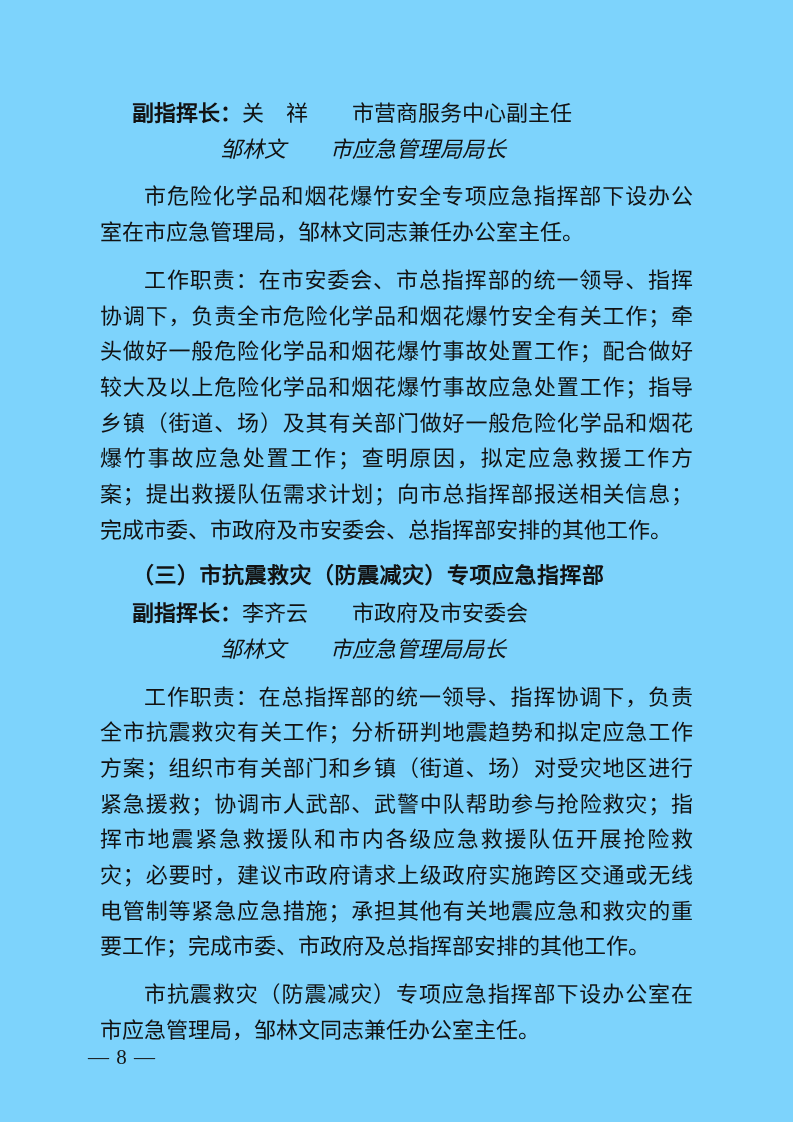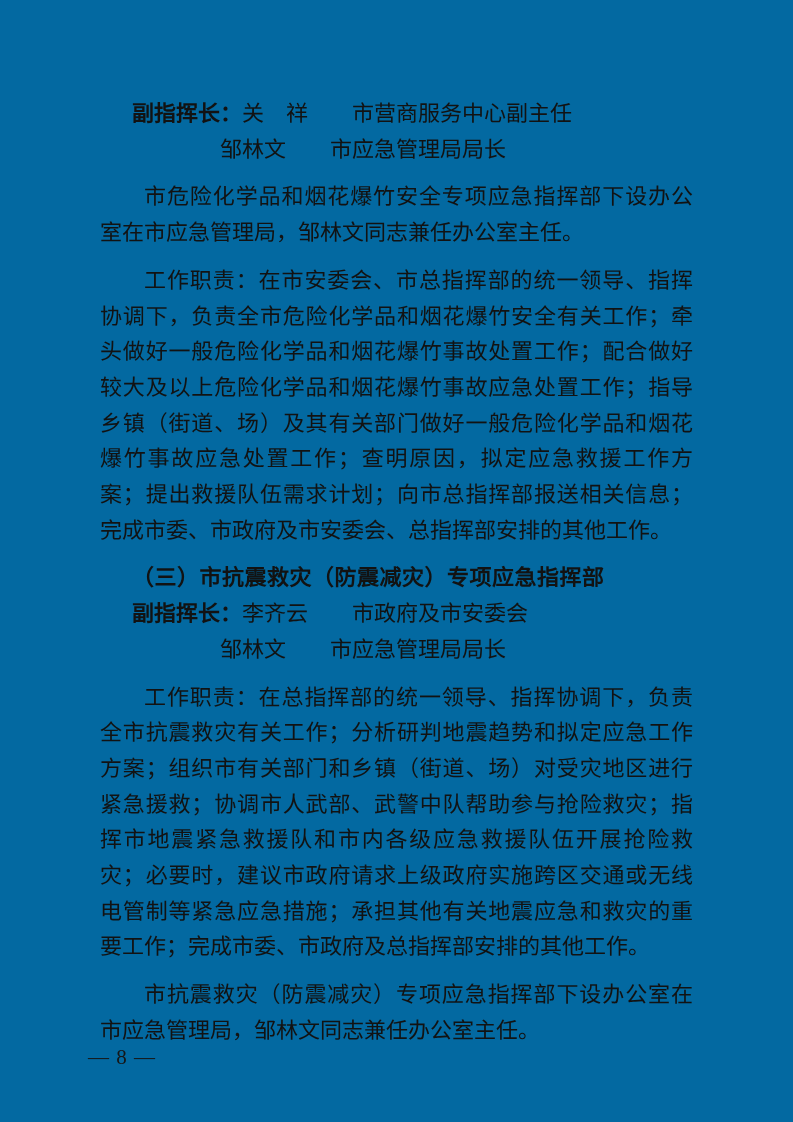--- a/index.html
+++ b/index.html
@@ -6,21 +6,21 @@
   html, body {
     margin: 0;
     padding: 0;
     background: #e9e9e9;
   }
   .page {
     position: relative;
     width: 793px;
     height: 1122px;
     margin: 0 auto;
-    background: #0369a1;
+    background: #7dd3fc;
     overflow: hidden;
     font-family: "Liberation Serif", "DejaVu Serif", serif;
     color: #121212;
     font-size: 22px;
     line-height: 35.7px;
   }
   .content {
     position: absolute;
     left: 88px;
     top: 96px;
@@ -32,28 +32,30 @@
     text-indent: 2em;
     text-align: justify;
     text-justify: inter-ideograph;
     word-break: break-all;
   }
   .heading {
     margin: 0;
     text-indent: 2em;
     font-weight: 700;
     letter-spacing: 0.5px;
+    font-family: Liberation Mono, monospace;
   }
   .role-line {
     margin-left: 2em;
     white-space: nowrap;
   }
   .cont-line {
     margin-left: 6em;
     white-space: nowrap;
+    font-style: italic;
   }
   .label {
     display: inline-block;
     min-width: 5em;
     font-weight: 700;
   }
   .name {
     display: inline-block;
     width: 5em;
   }

